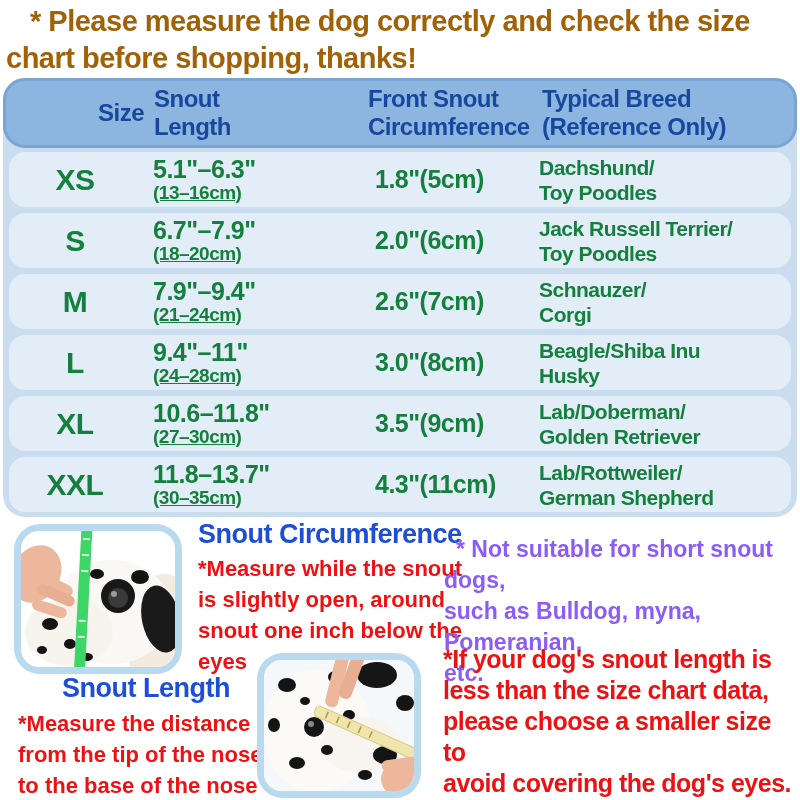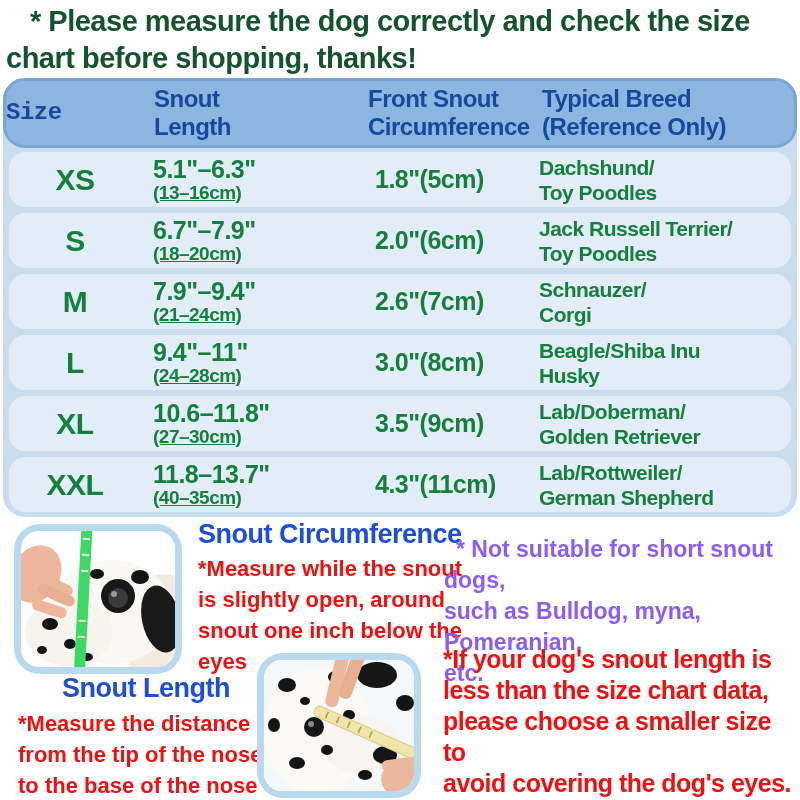--- a/index.html
+++ b/index.html
@@ -6,41 +6,41 @@
   body{
     width:800px;height:800px;background:#ffffff;overflow:hidden;position:relative;
     font-family:"Liberation Sans", sans-serif;
     -webkit-font-smoothing:antialiased;
   }
   .abs{position:absolute;}
 
   
   .top-notice{
     left:6px;top:3px;width:772px;
-    color:#14532d;font-size:29px;font-weight:bold;line-height:37px;
+    color:#a16207;font-size:29px;font-weight:bold;line-height:37px;
     white-space:pre-line;text-indent:24px;letter-spacing:-0.5px;
   }
 
   
   .chart{
     left:3px;top:78px;width:794px;height:439px;
     background:#c9ddef;border-radius:22px;
   }
   .chart-header{
     position:absolute;left:0;top:0;width:794px;height:70px;
     background:#8cb5df;border:3px solid #78a5d3;border-radius:22px;
     box-sizing:border-box;
     display:grid;grid-template-columns:138px 224px 168px 1fr;
     align-items:center;
   }
   .hcell{
     color:#17489E;font-size:24px;font-weight:bold;line-height:28px;
     white-space:pre-line;letter-spacing:-0.5px;
   }
-  .hcell.h1{text-align:left;font-family:Liberation Mono, monospace;}
+  .hcell.h1{text-align:right;}
   .hcell.h3{padding-left:10px;}
   .hcell.h4{padding-left:6px;}
   .chart-body{
     position:absolute;left:6px;top:74px;width:782px;
     display:flex;flex-direction:column;gap:6px;
   }
   .row{
     height:55px;background:#e2edf8;border-radius:16px;
     display:grid;grid-template-columns:132px 224px 168px 1fr;
     align-items:center;color:#15803d;font-weight:bold;letter-spacing:-0.5px;
@@ -147,21 +147,21 @@
     </div>
     <div class="c3">3.5"(9cm)</div>
     <div class="c4">Lab/Doberman/
 Golden Retriever</div>
   </div>
 
   <div class="row">
     <div class="c1">XXL</div>
     <div class="c2">
       <div class="inch">11.8–13.7"</div>
-      <div class="cm">(40–35cm)</div>
+      <div class="cm">(30–35cm)</div>
     </div>
     <div class="c3">4.3"(11cm)</div>
     <div class="c4">Lab/Rottweiler/
 German Shepherd</div>
   </div>
 </div>
   </div>
 
   <div class="abs photo1">
     <svg width="168" height="150" viewBox="0 0 168 150">

